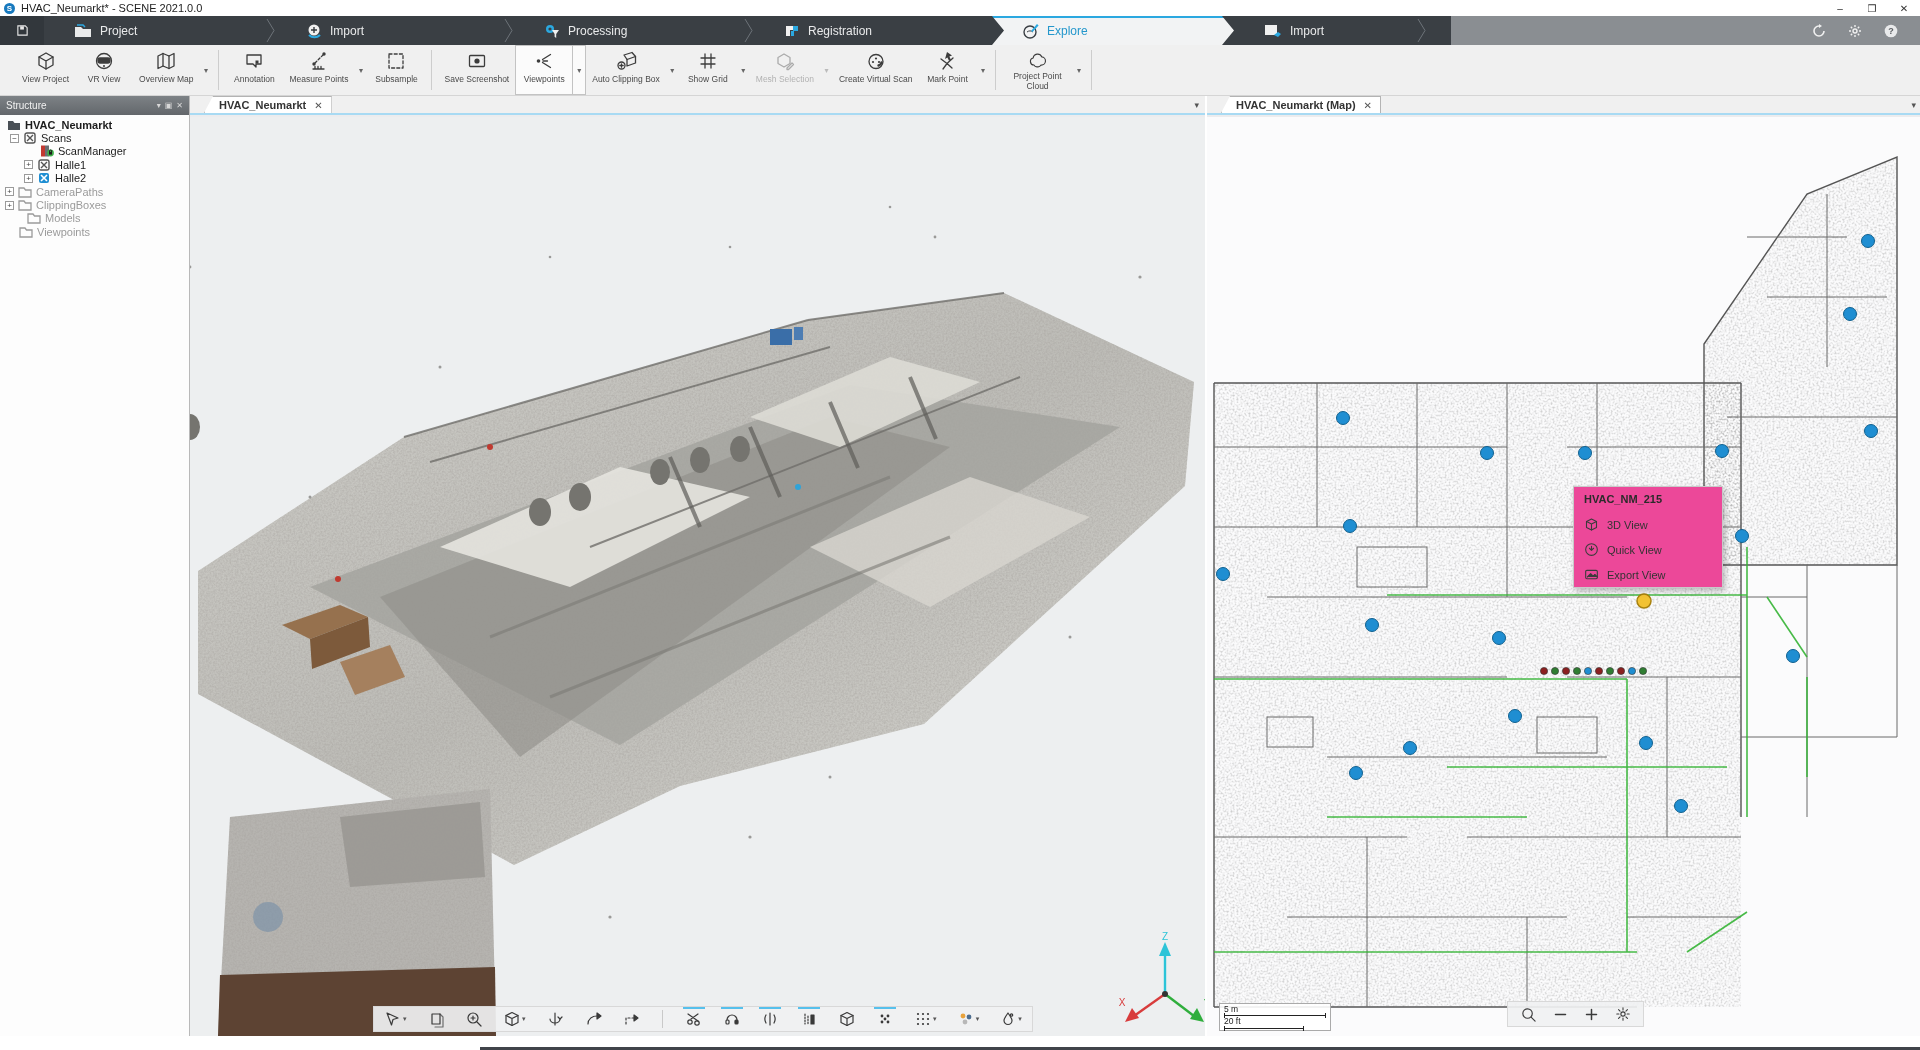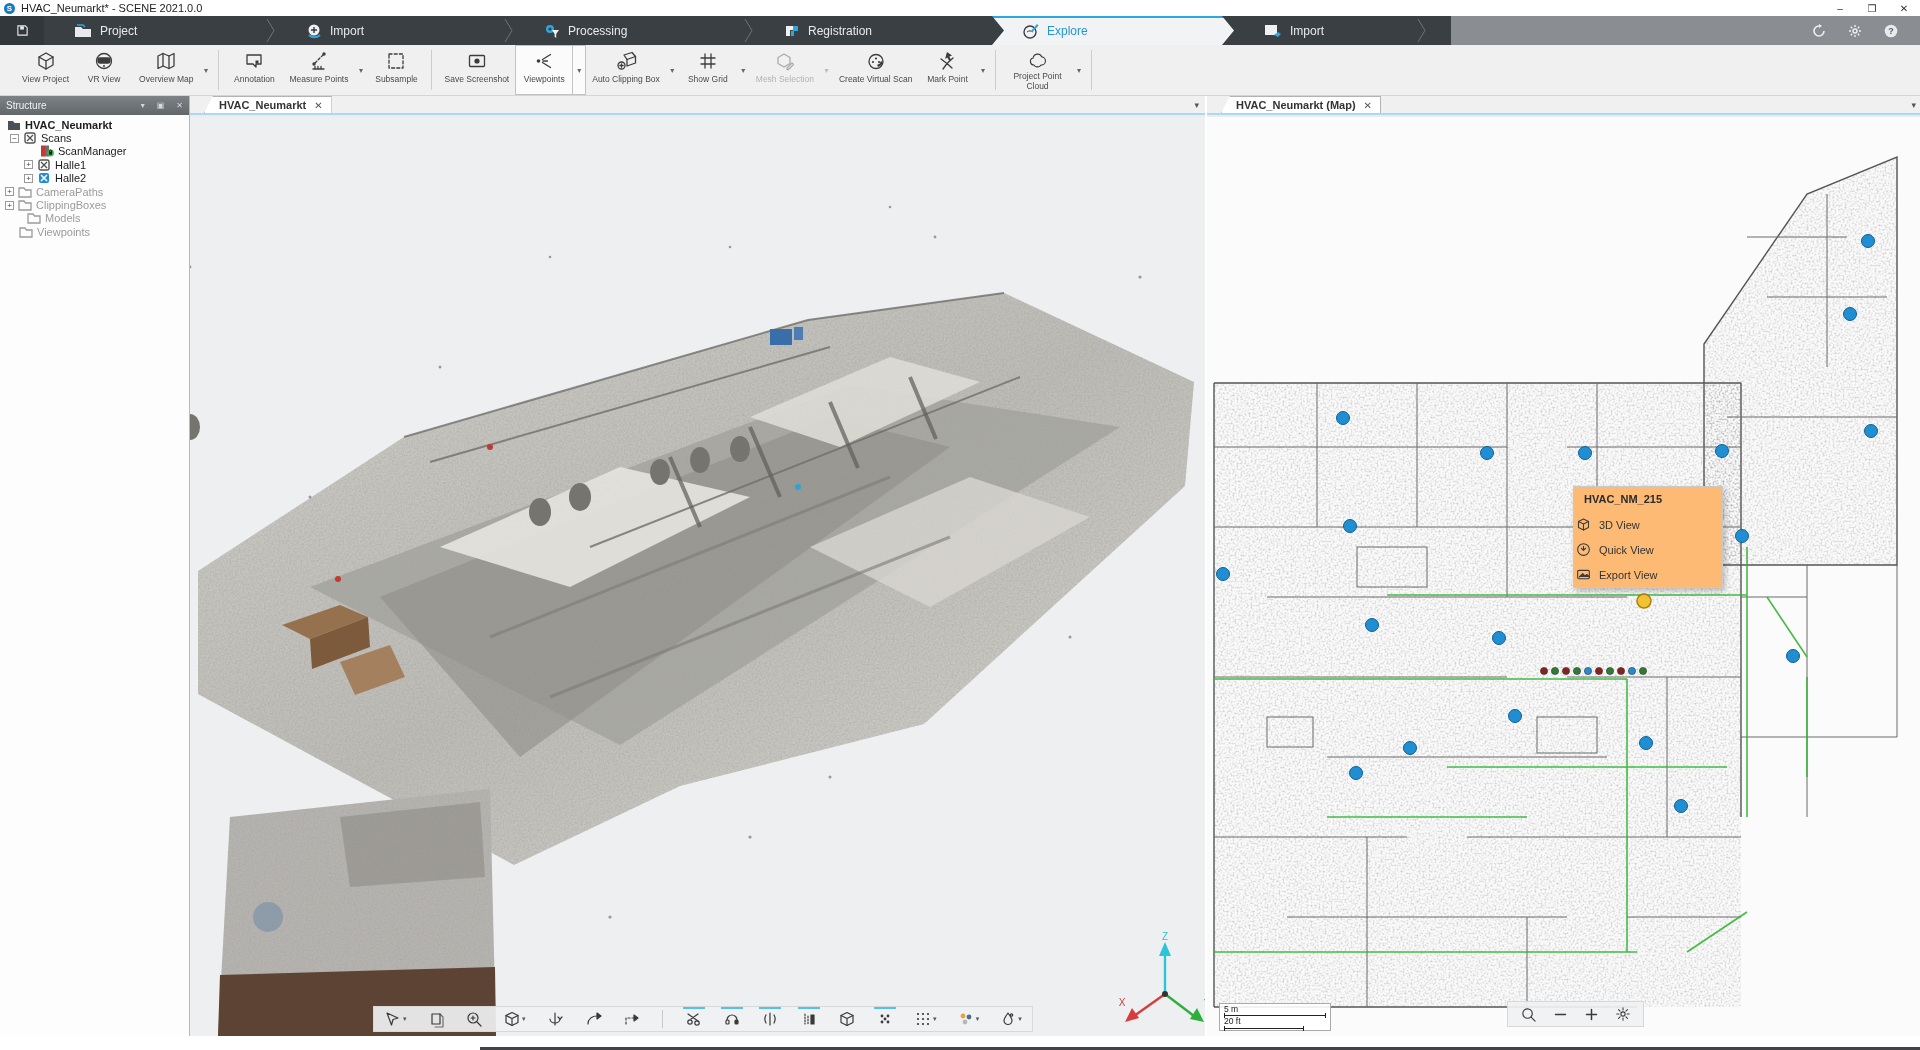--- a/index.html
+++ b/index.html
@@ -36,21 +36,21 @@
   .tbtn.disabled{opacity:.38}
   .tlabel{font-size:8.5px;color:#4a4a4a;text-align:center;line-height:1.15;max-width:78px}
   .tdrop{width:13px;display:flex;align-items:center;justify-content:center;font-size:8px;color:#666}
   .tdrop.active{background:#fbfbfb;border:1px solid #c3c3c3;border-left:none}
   .tsep{width:1px;background:#cdcdcd;margin:5px 6px}
   .icn{stroke:#3c3c3c;fill:none;stroke-width:1.3;stroke-linejoin:round;stroke-linecap:round}
 
   
   #sidebar{position:absolute;left:0;top:96px;width:190px;height:940px;background:#fdfdfd;border-right:1px solid #b9b9b9}
   #sidebar-header{height:19px;background:linear-gradient(180deg,#7d8286,#63676b);color:#f1f1f1;
-    font-size:10px;display:flex;align-items:center;padding:0 6px;gap:12px}
+    font-size:10px;display:flex;align-items:center;padding:0 6px;gap:4px}
   #sidebar-header .sp{flex:1}
   .shicon{color:#d8d8d8;font-size:8px}
   .tree{padding-top:3px}
   .trow{height:13.4px;display:flex;align-items:center;font-size:11px;color:#1c1c1c;white-space:nowrap}
   .trow.dim{color:#9b9b9b}
   .trow.bold{font-weight:bold}
   .exp{width:9px;height:9px;border:1px solid #9a9a9a;background:#fff;color:#444;font-size:8px;
     line-height:7px;text-align:center;display:inline-block;margin-right:4px;flex:none}
   .ticon16{width:14px;height:12px;margin-right:4px;flex:none}
 
@@ -76,24 +76,24 @@
   
   #map-scale{position:absolute;left:12px;top:886px;width:112px;height:28px;background:rgba(255,255,255,.9);
     border:1px solid #aaa;font-size:8.5px;color:#222;padding:1px 4px;line-height:1.1}
   #map-scale .bar{height:1px;background:#222;margin:1px 0;position:relative}
   #map-scale .bar::before,#map-scale .bar::after{content:"";position:absolute;top:-2px;width:1px;height:5px;background:#222}
   #map-scale .bar::after{right:0}
   #map-controls{position:absolute;left:300px;top:884px;height:26px;display:flex;align-items:center;gap:16px;
     background:rgba(240,241,242,.92);border:1px solid #d8d8d8;padding:0 12px}
 
   
-  #ctx-menu{position:absolute;left:366px;top:369px;width:150px;background:#fdba74;border:1px solid #c9c9c9;
+  #ctx-menu{position:absolute;left:366px;top:369px;width:150px;background:#ec4899;border:1px solid #c9c9c9;
     box-shadow:2px 3px 6px rgba(0,0,0,.25);font-size:11px;color:#333}
   #ctx-title{padding:6px 10px 7px;font-weight:bold;color:#2b2b2b}
-  .ctx-item{display:flex;align-items:center;gap:8px;padding:5px 2px}
+  .ctx-item{display:flex;align-items:center;gap:8px;padding:5px 10px}
 
   
   #statusbar{position:absolute;left:0;top:1036px;width:1920px;height:14px;background:#f7f7f7;
     border-top:1px solid #d0d0d0;font-size:9.5px;color:#333}
   .seg{position:absolute;top:0;height:12px;display:flex;align-items:center;justify-content:center;
     border-left:1px solid #dcdcdc;white-space:nowrap}
   #taskbar-sliver{position:absolute;left:480px;top:1047px;width:1440px;height:3px;background:#40444a}
 
   svg text{font-family:"Liberation Sans",sans-serif}
   .scan-dot{fill:#1f8ed2;stroke:#11618f;stroke-width:1}

